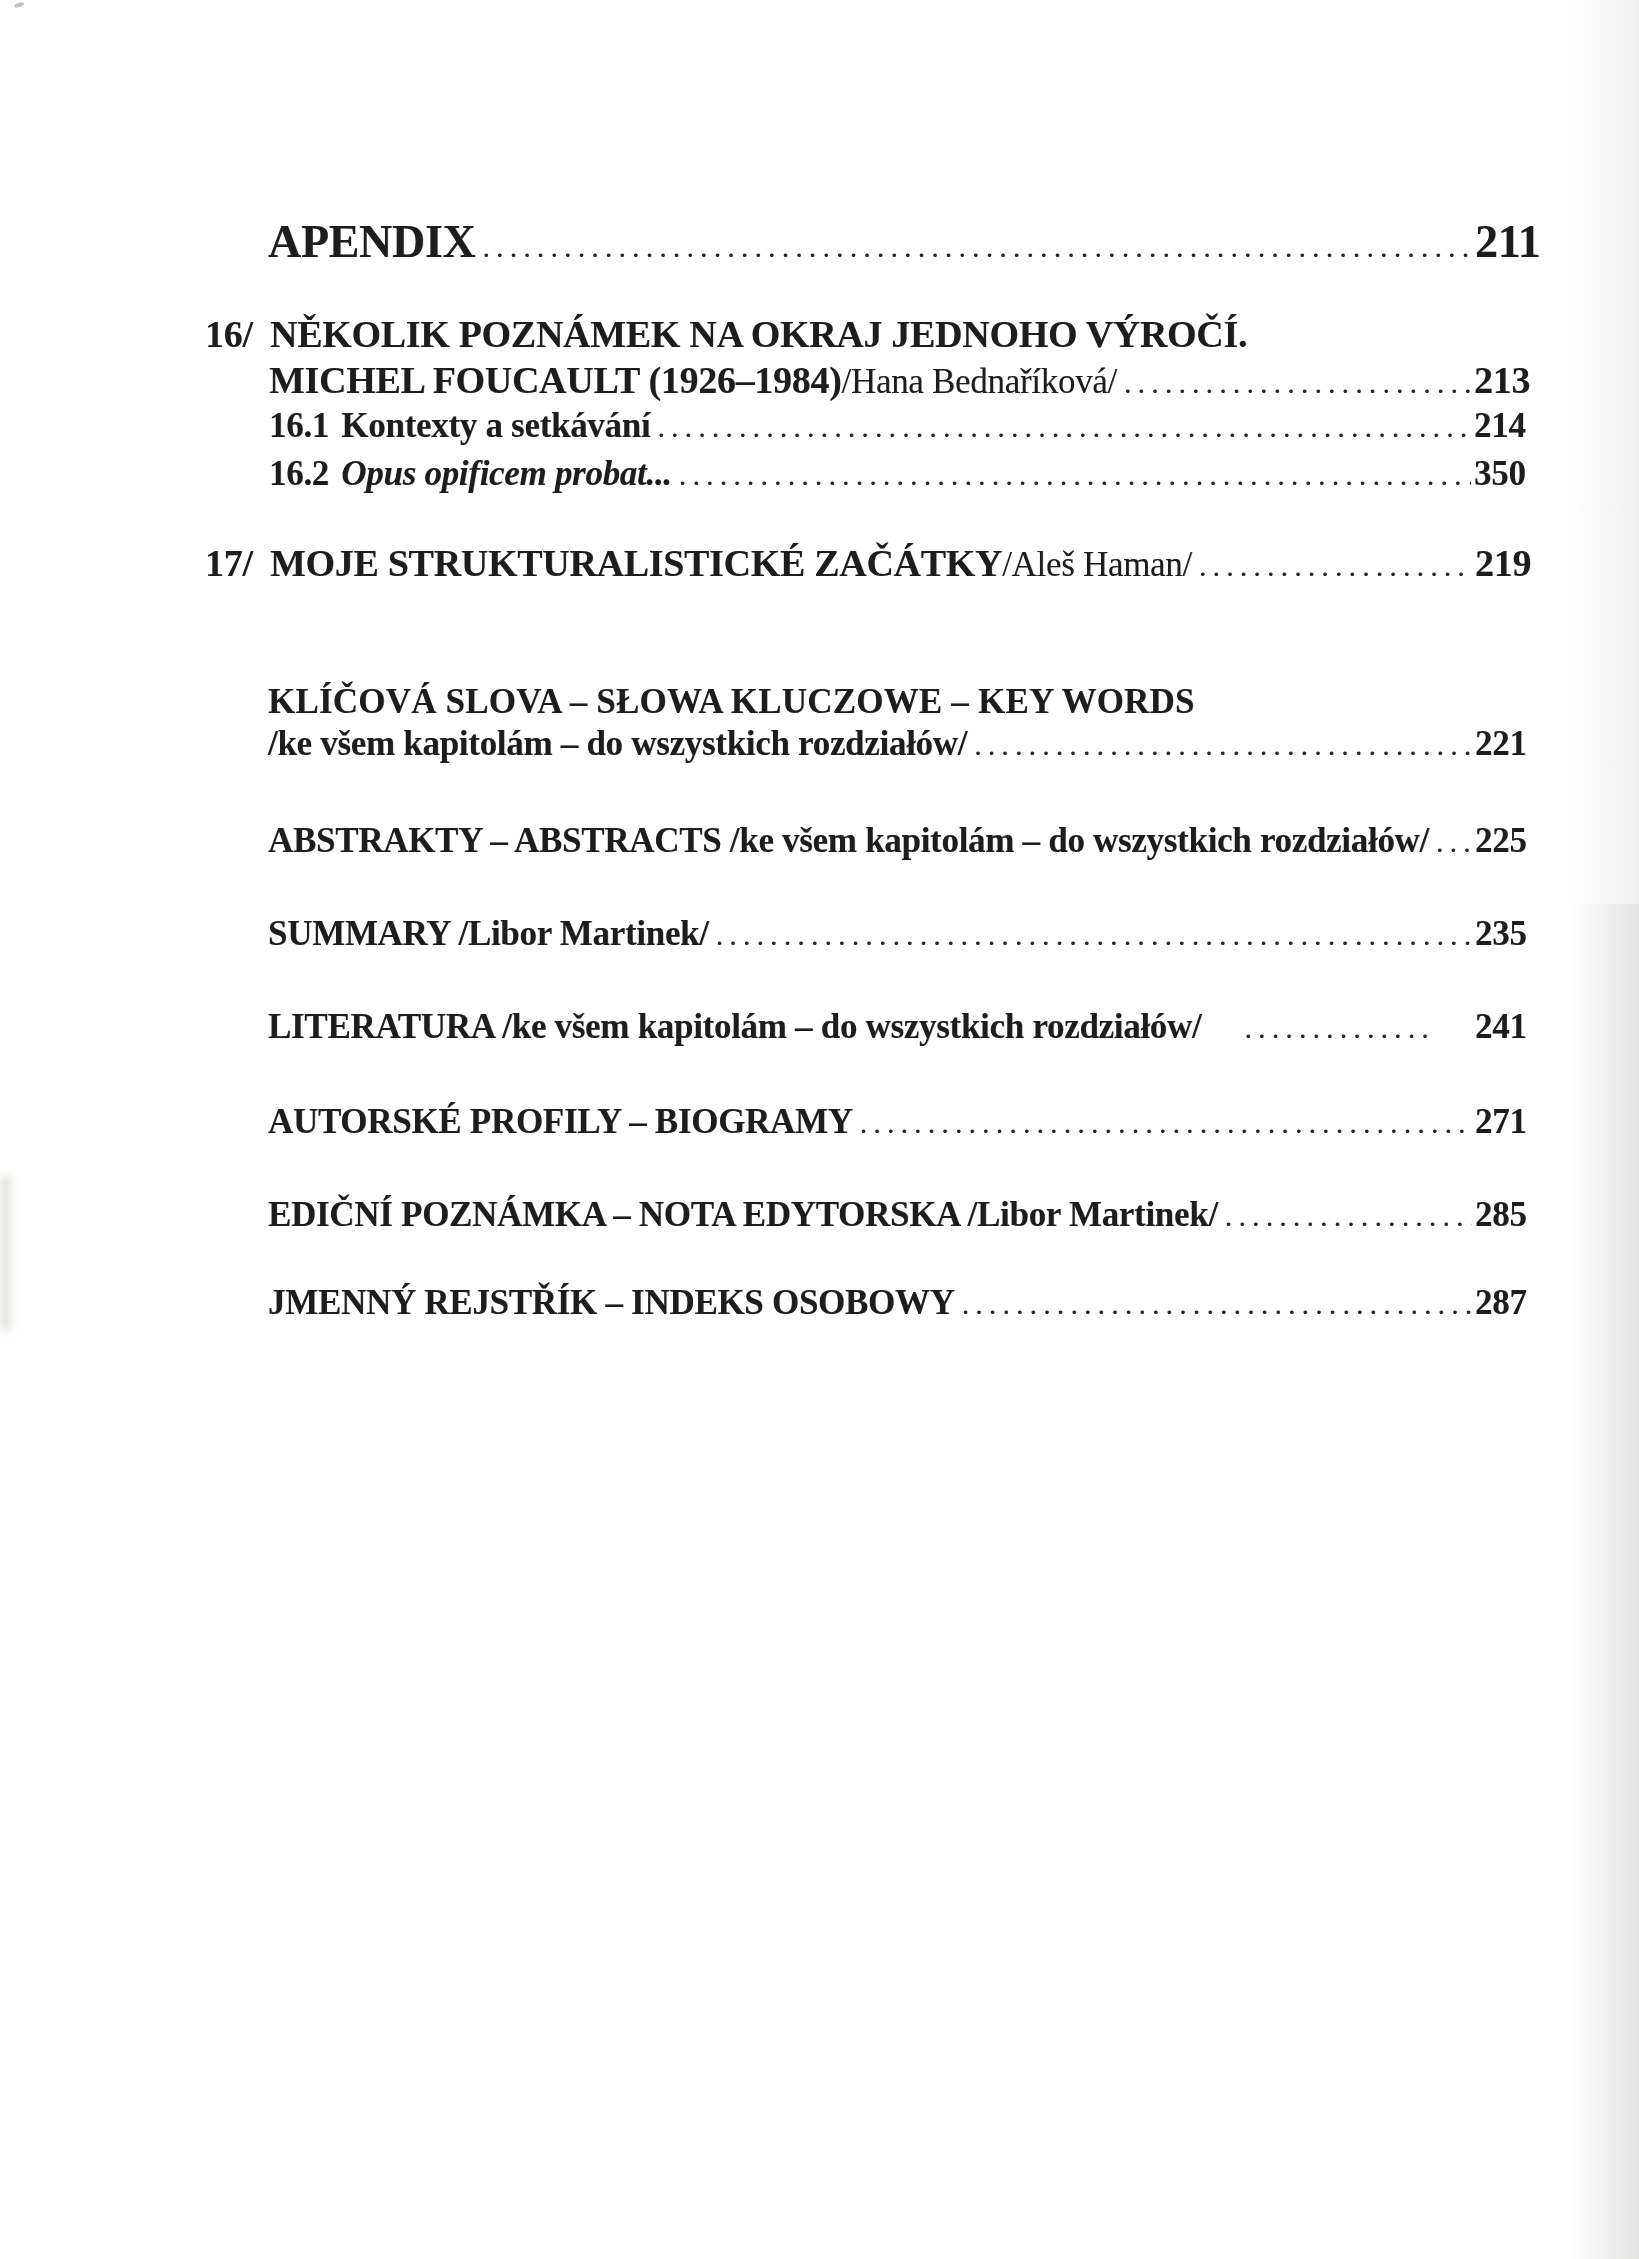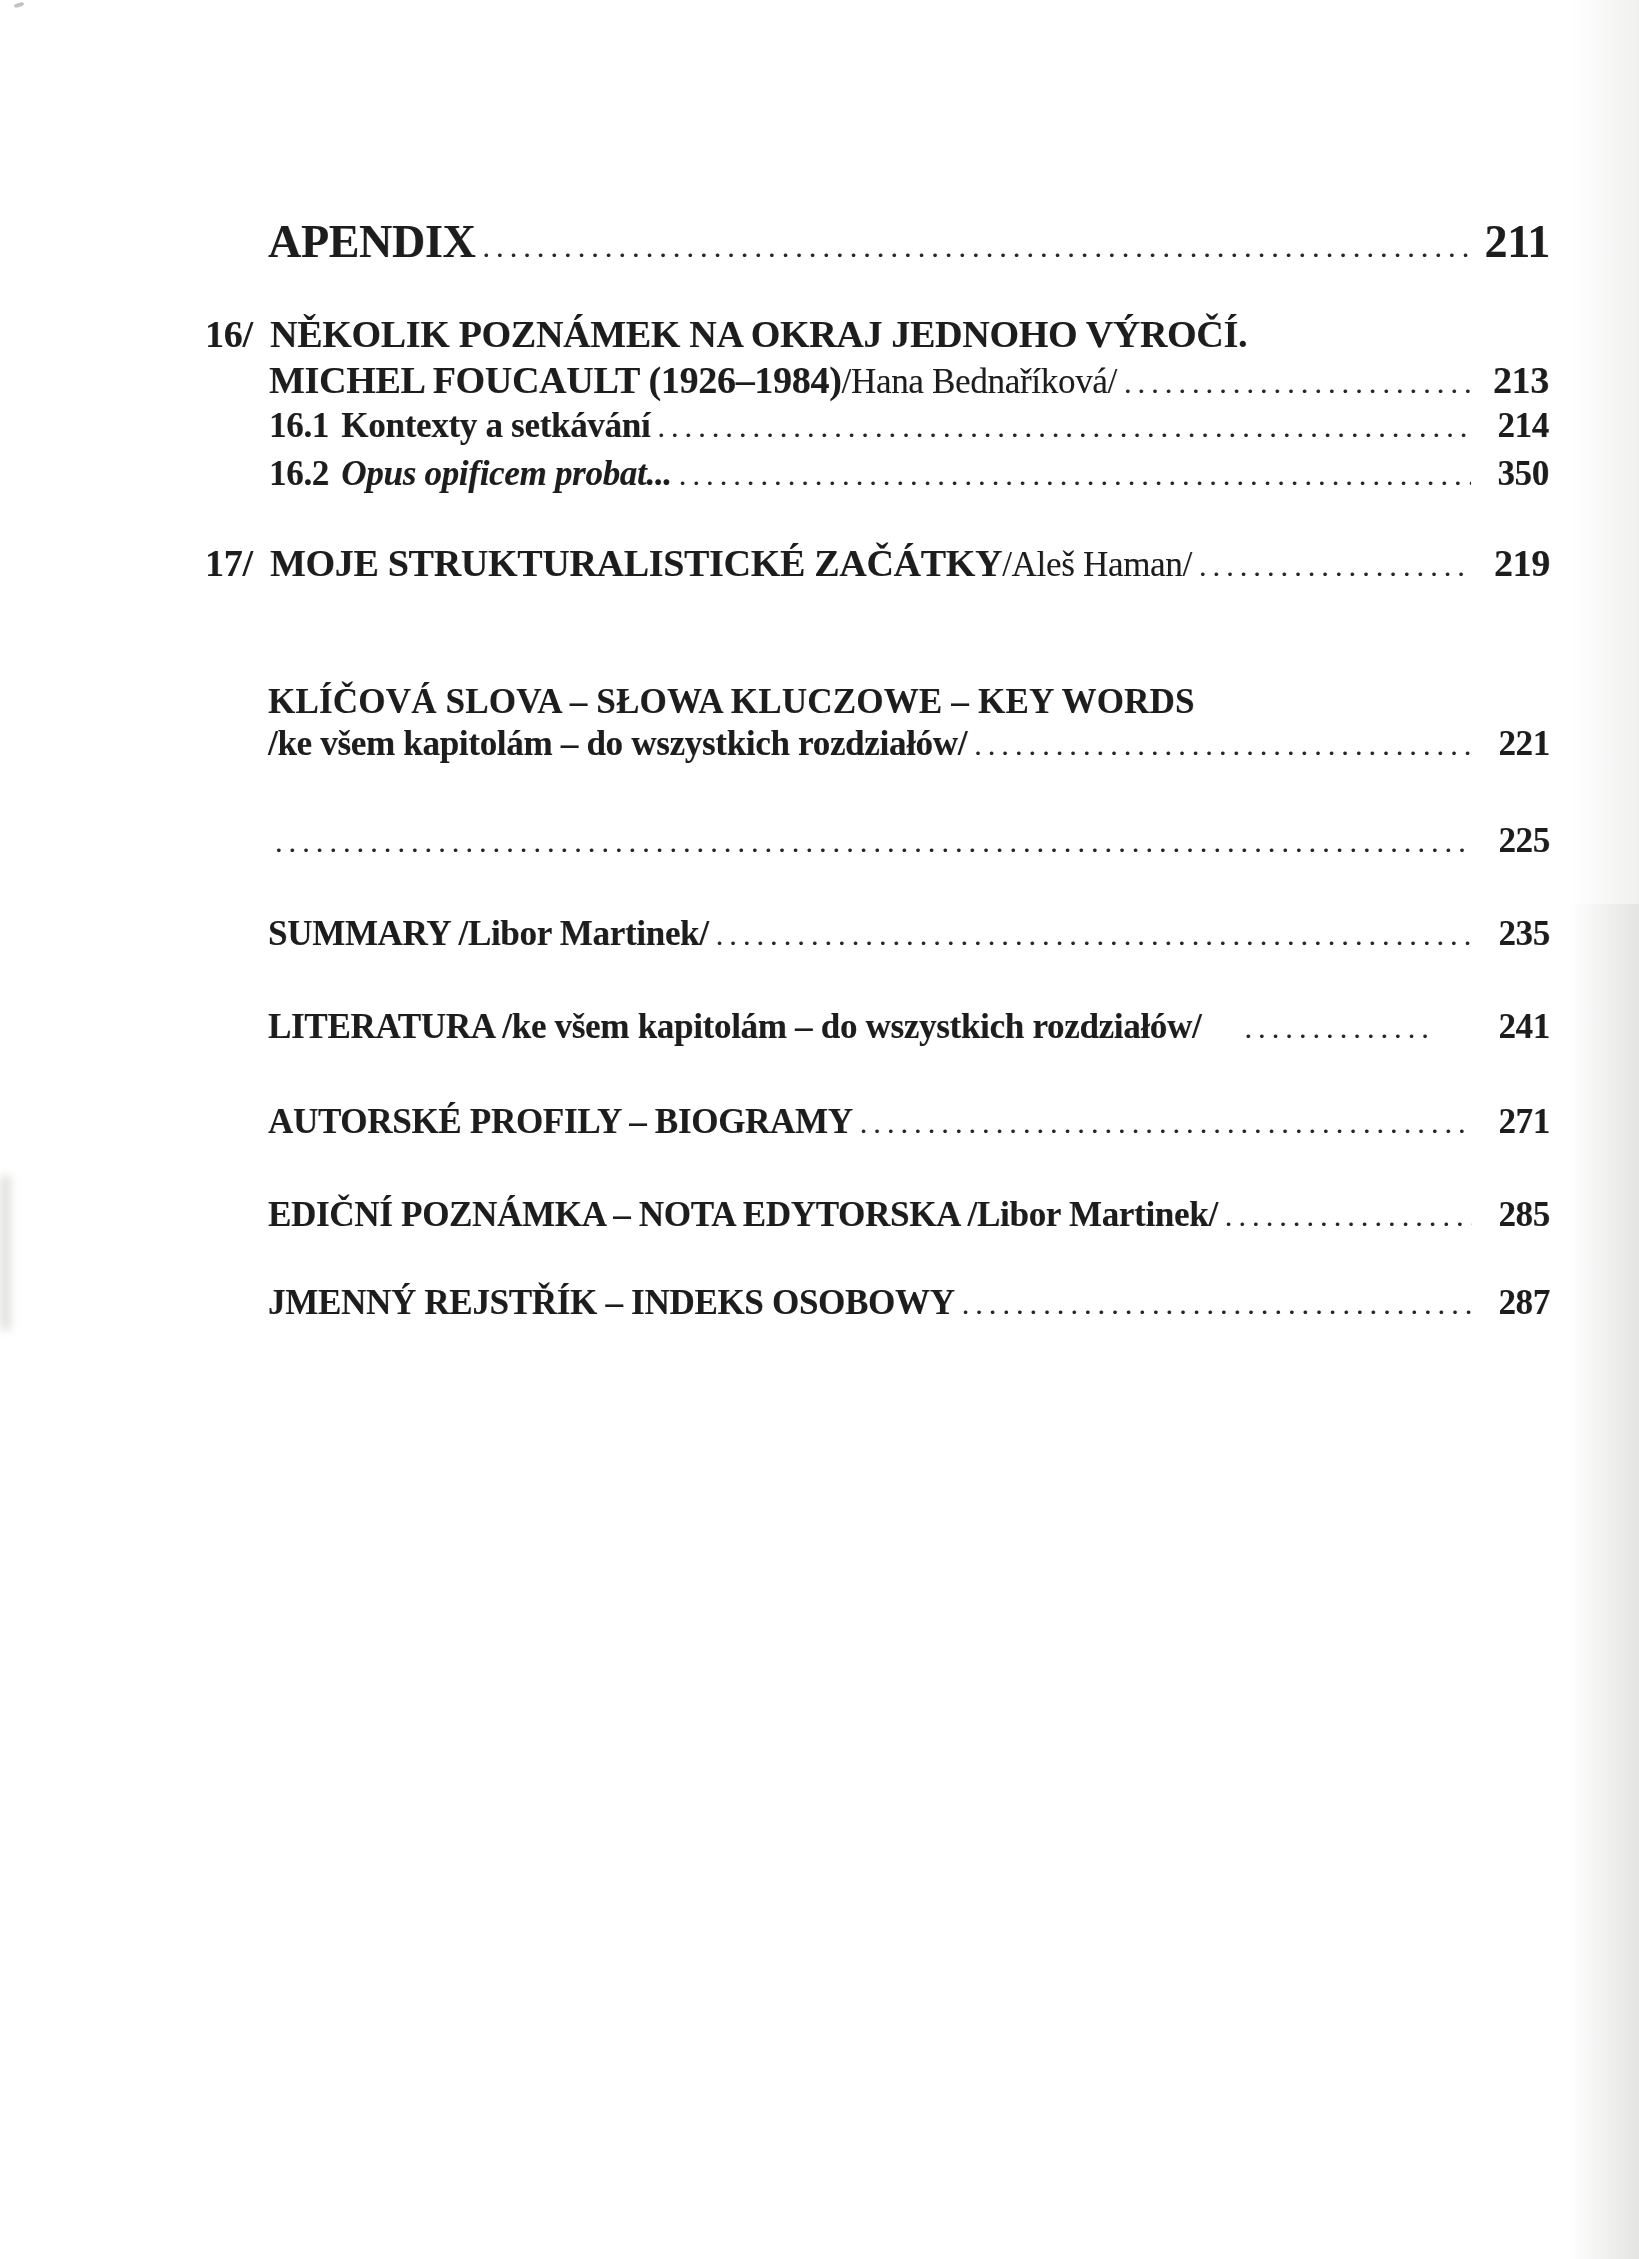--- a/index.html
+++ b/index.html
@@ -43,21 +43,21 @@
     letter-spacing: 6.1px;
     margin: 0 3.5px 0 7px;
     color: #262626;
   }
   .leader::after {
     content: "....................................................................................................................................";
   }
   .pageno {
     flex: 0 0 auto;
     min-width: 75px;
-    text-align: right;
+    text-align: left;
   }
 
   
   .scan-edge-right-a {
     position: absolute; top: 0; right: 0; width: 70px; height: 100%;
     background: linear-gradient(to right, rgba(138,138,132,0) 0%, rgba(138,138,132,0.13) 100%);
   }
   .scan-edge-right-b {
     position: absolute; bottom: 0; right: 0; width: 70px; height: 60%;
     background: linear-gradient(to right, rgba(130,130,124,0) 0%, rgba(130,130,124,0.11) 100%);
@@ -122,20 +122,21 @@
   <div class="row t-body" style="top:682px; left:268px; width:1282px; letter-spacing:0.2px;">
     <span>KLÍČOVÁ SLOVA – SŁOWA KLUCZOWE – KEY WORDS</span>
   </div>
   <div class="row t-body" style="top:724px; left:268px; width:1282px;">
     <span>/ke všem kapitolám – do wszystkich rozdziałów/</span>
     <span class="leader"></span>
     <span class="pageno">221</span>
   </div>
 
   <div class="row t-body" style="top:821px; left:268px; width:1282px;">
+    <span>ABSTRAKTY – ABSTRACTS /ke všem kapitolám – do wszystkich rozdziałów/</span>
     <span class="leader"></span>
     <span class="pageno">225</span>
   </div>
 
   <div class="row t-body" style="top:914px; left:268px; width:1282px;">
     <span>SUMMARY /Libor Martinek/</span>
     <span class="leader"></span>
     <span class="pageno">235</span>
   </div>
 

